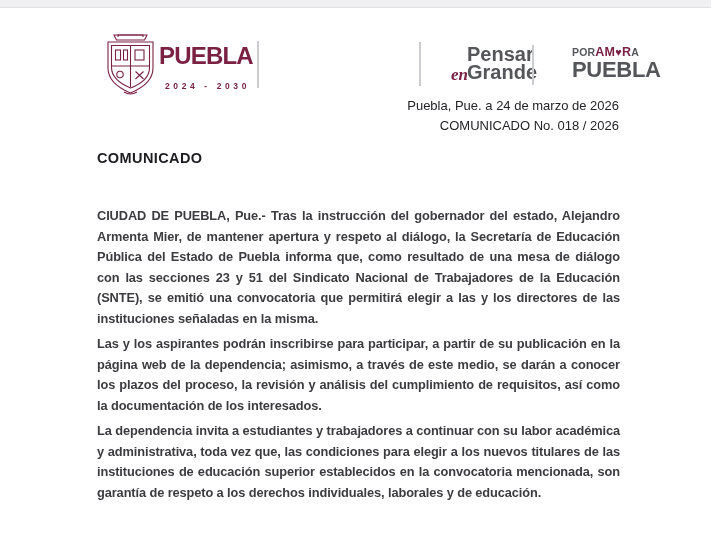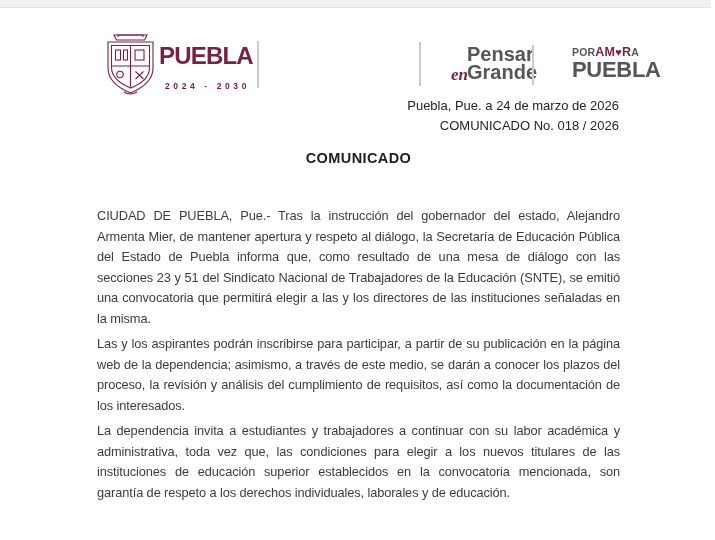--- a/index.html
+++ b/index.html
@@ -59,27 +59,27 @@
   .amor-heart { color:var(--maroon); font-size:11px; }
   .amor-wordmark { font-size:22px; font-weight:800; color:#55565a;
     letter-spacing:-0.3px; line-height:24px; }
 
   
   .dateblock {
     position:absolute; top:96px; right:92px; text-align:right;
     font-size:13px; color:#242428; line-height:20px;
   }
   .doc-title {
-    position:absolute; top:150px; left:97px; width:523px; text-align:center;
+    position:absolute; top:150px; left:97px; width:523px; text-align:left;
     font-size:14.5px; font-weight:700; color:#1d1d21; letter-spacing:0.4px;
   }
   .doc-body {
     position:absolute; top:206px; left:97px; width:523px;
     font-size:12.8px; line-height:20.5px; letter-spacing:-0.1px;
-    color:#3c3c40; text-align:justify;
+    color:#3c3c40; text-align:justify;font-weight:bold;
   }
   .doc-body p { margin:0 0 5px 0; }
   :root { --maroon:#7a2142; }
 </style>
 </head>
 <body>
 
 <div class="page">
   <div class="top-strip"></div>
 

